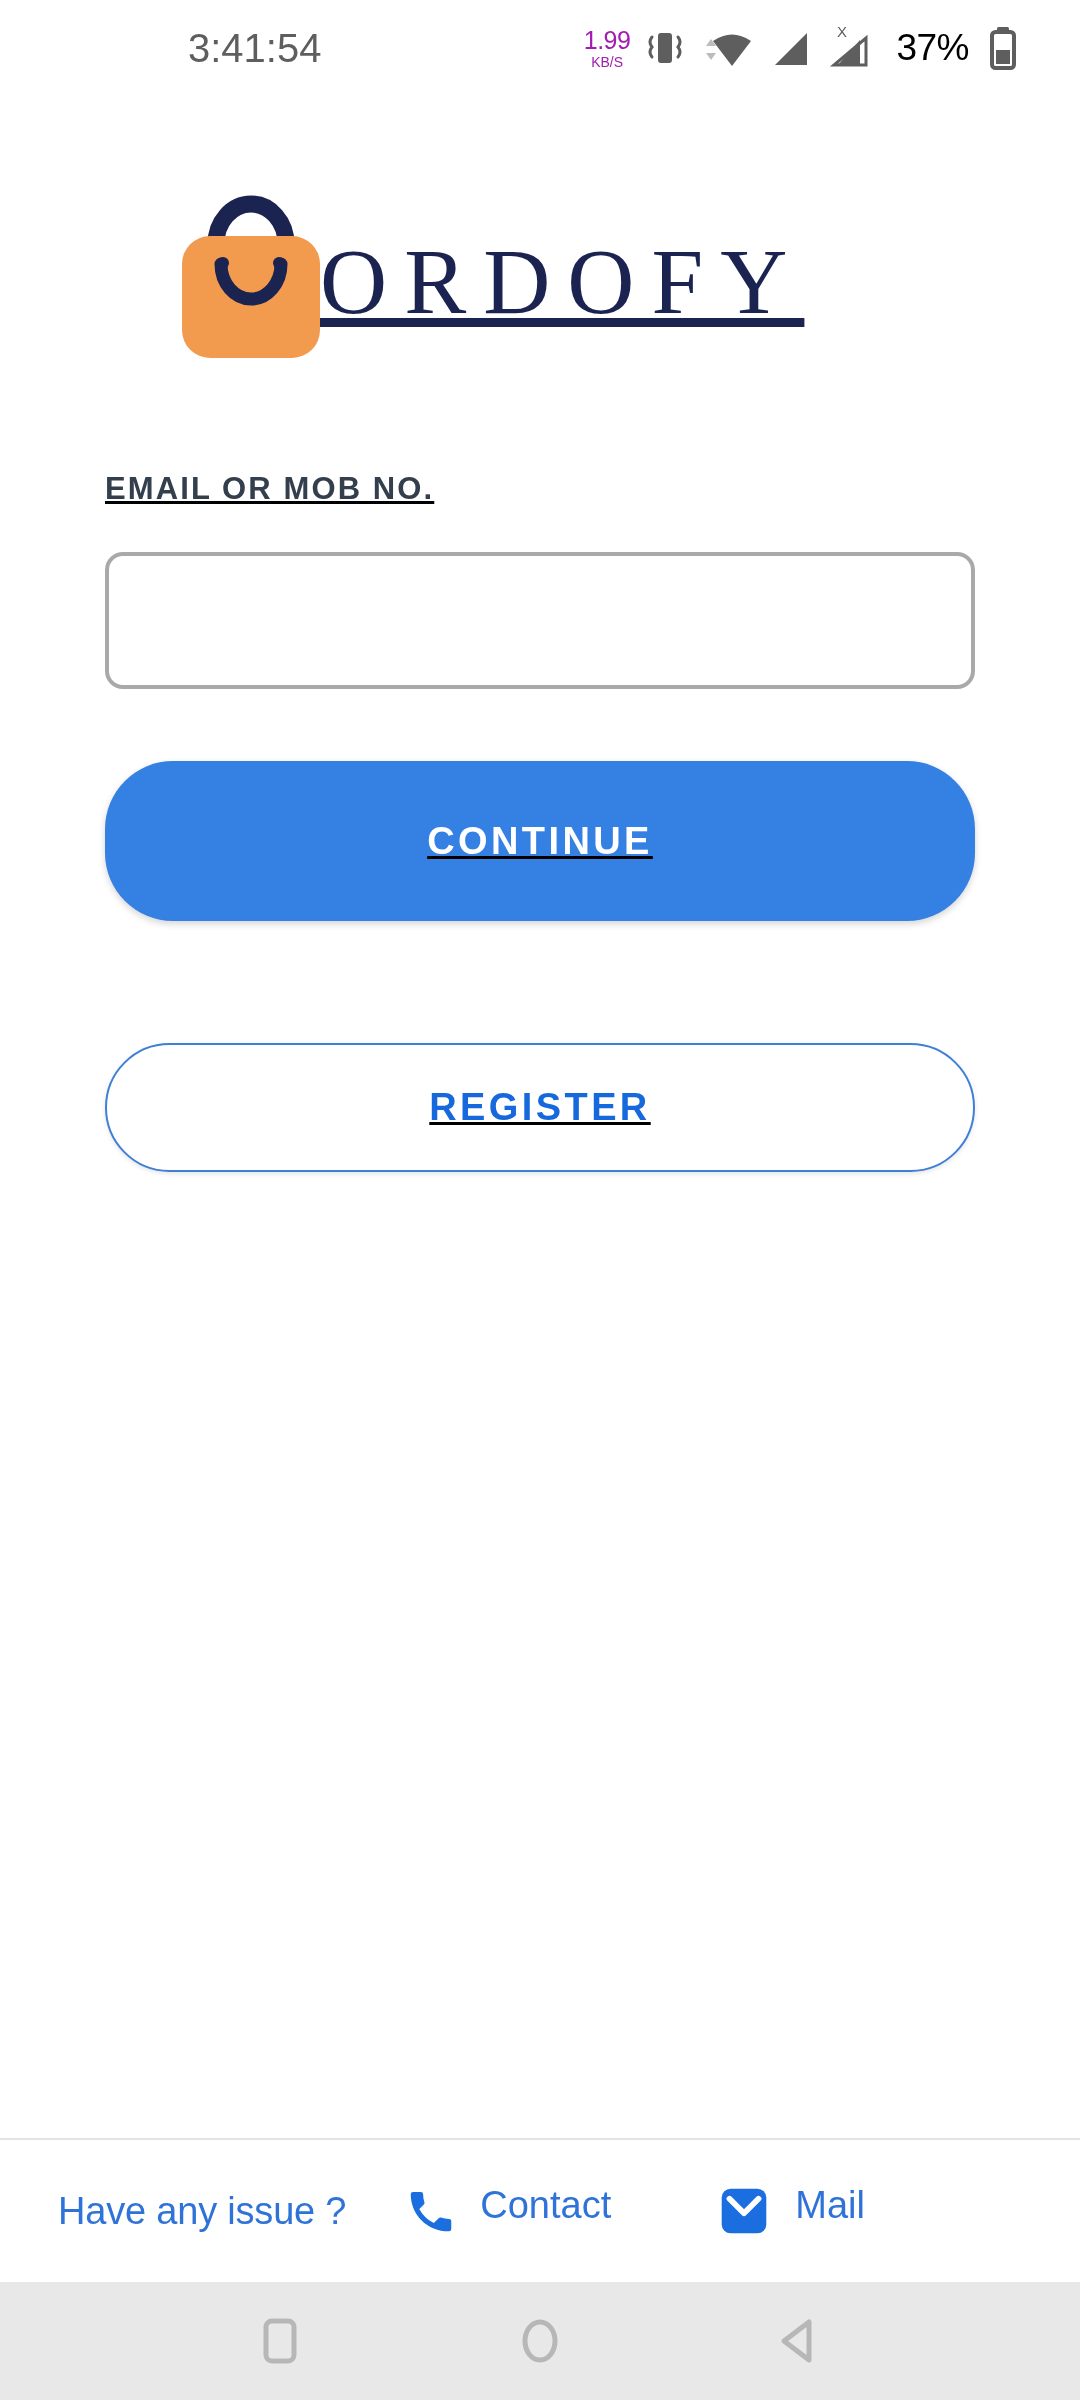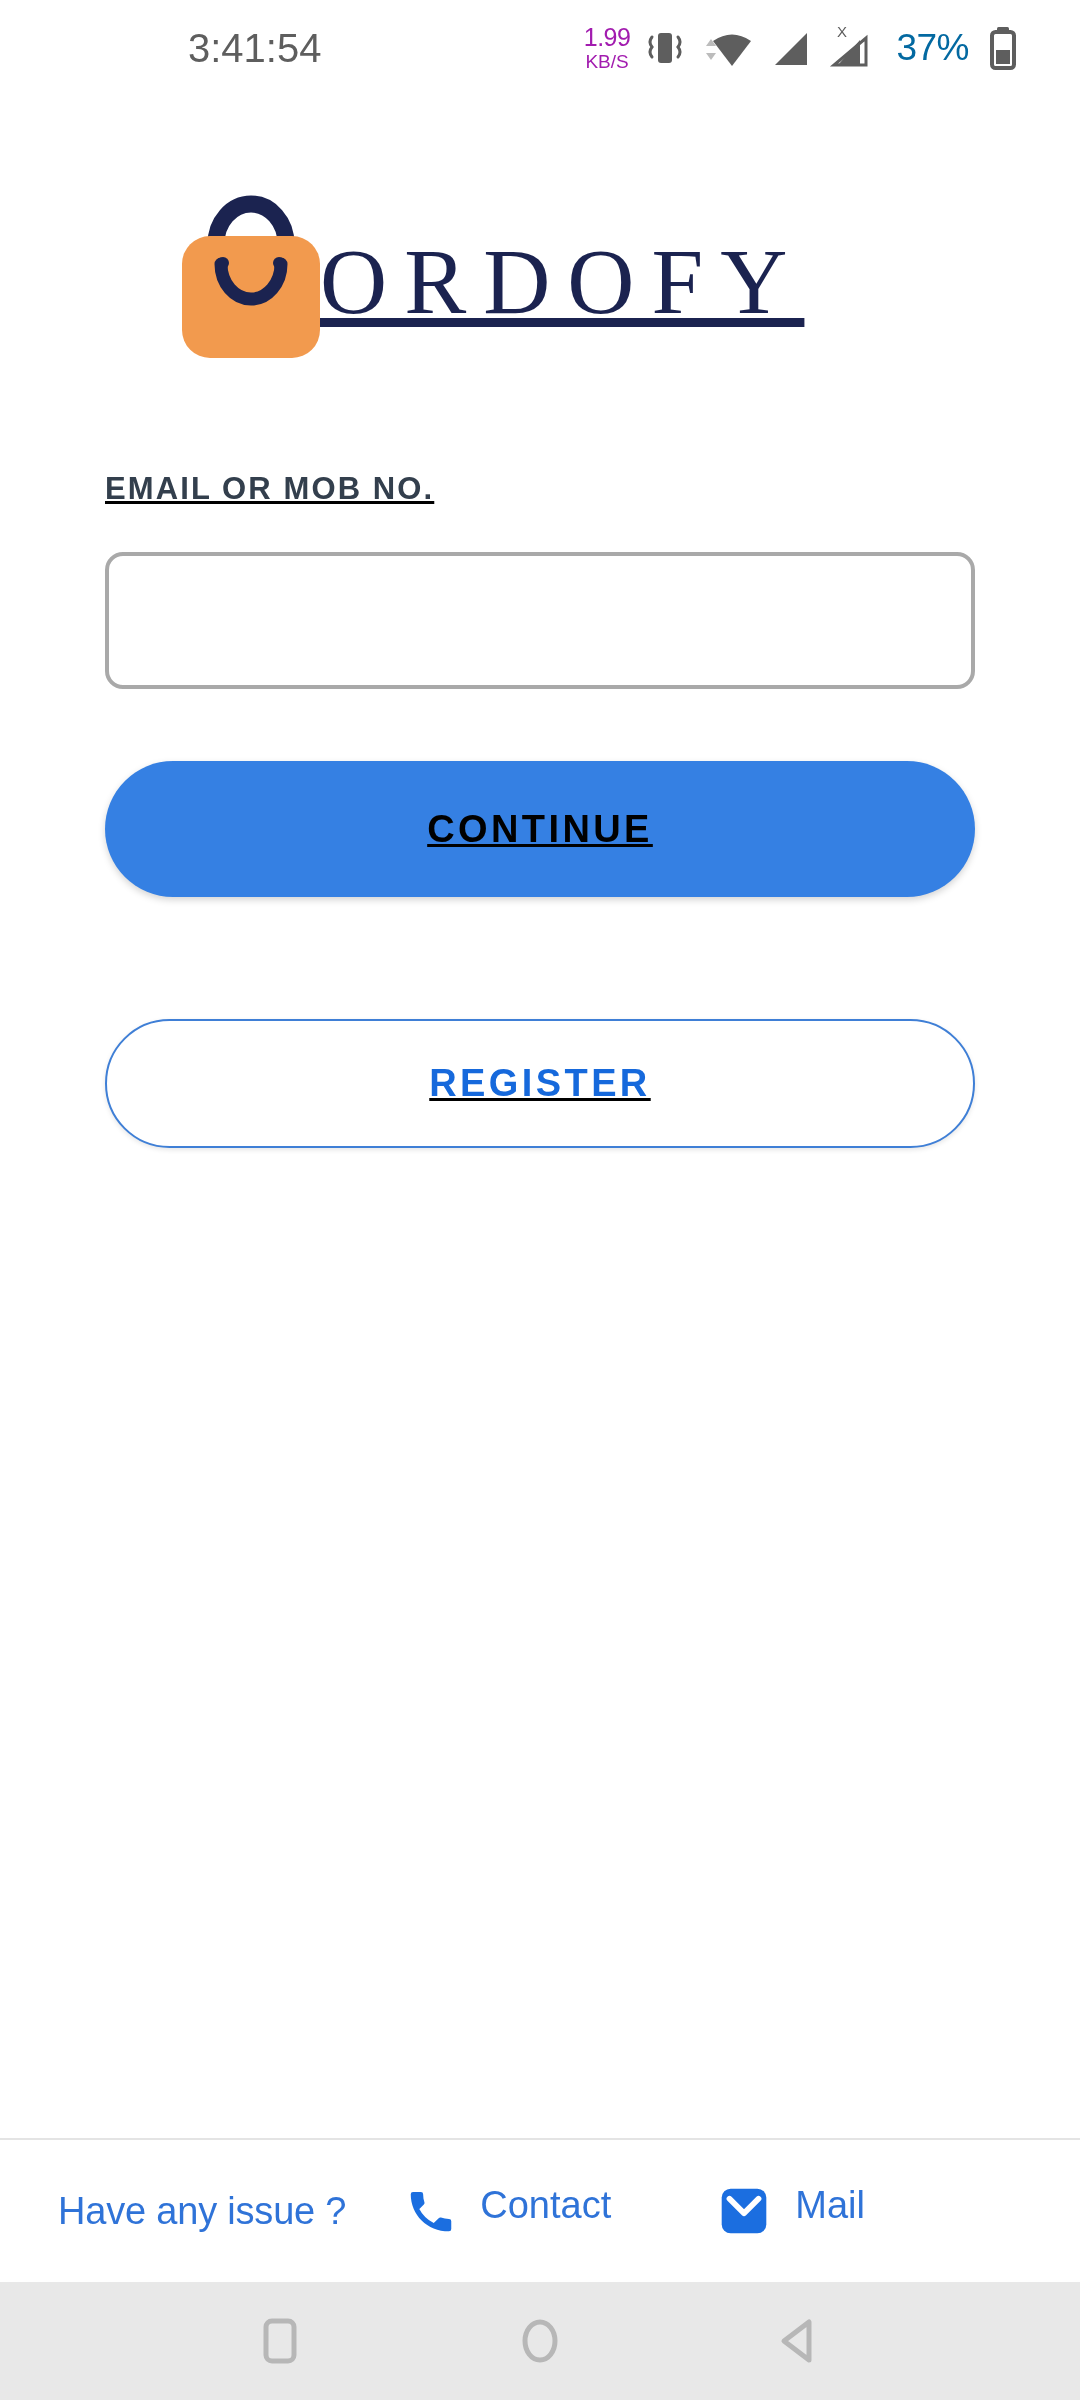--- a/index.html
+++ b/index.html
@@ -46,27 +46,27 @@
     padding-right: 16px;
   }
   .net-speed {
     display: flex;
     flex-direction: column;
     align-items: center;
     line-height: 1;
     color: #a21caf;
   }
   .net-speed .val { font-size: 25px; letter-spacing: -0.5px; }
-  .net-speed .unit { font-size: 19px; margin-top: 2px; }
+  .net-speed .unit { font-size: 14px; margin-top: 2px; }
 
   .ic { display: block; }
 
   .batt-pct {
     font-size: 37px;
-    color: #0369a1;
+    color: #000000;
     margin-left: 7px;
     letter-spacing: -0.5px;
   }
 
   
   .logo-wrap {
     flex: 0 0 auto;
     margin-top: 82px;
     display: flex;
     align-items: center;
@@ -111,26 +111,26 @@
     font-size: 36px;
     color: #222;
     padding: 0 28px;
     font-family: "Liberation Sans", sans-serif;
     outline: none;
   }
   .text-input::placeholder { color: #b4b4b4; }
 
   .btn-primary {
     margin-top: 72px;
-    height: 136px;
+    height: 160px;
     width: 870px;
     border: none;
     border-radius: 68px;
     background: #3580e3;
-    color: #000000;
+    color: #ffffff;
     font-size: 38px;
     font-weight: bold;
     letter-spacing: 3.4px;
     font-family: "Liberation Sans", sans-serif;
     box-shadow: 0 3px 7px rgba(0,0,0,0.17);
     cursor: pointer;
   }
 
   .btn-outline {
     margin-top: 122px;

